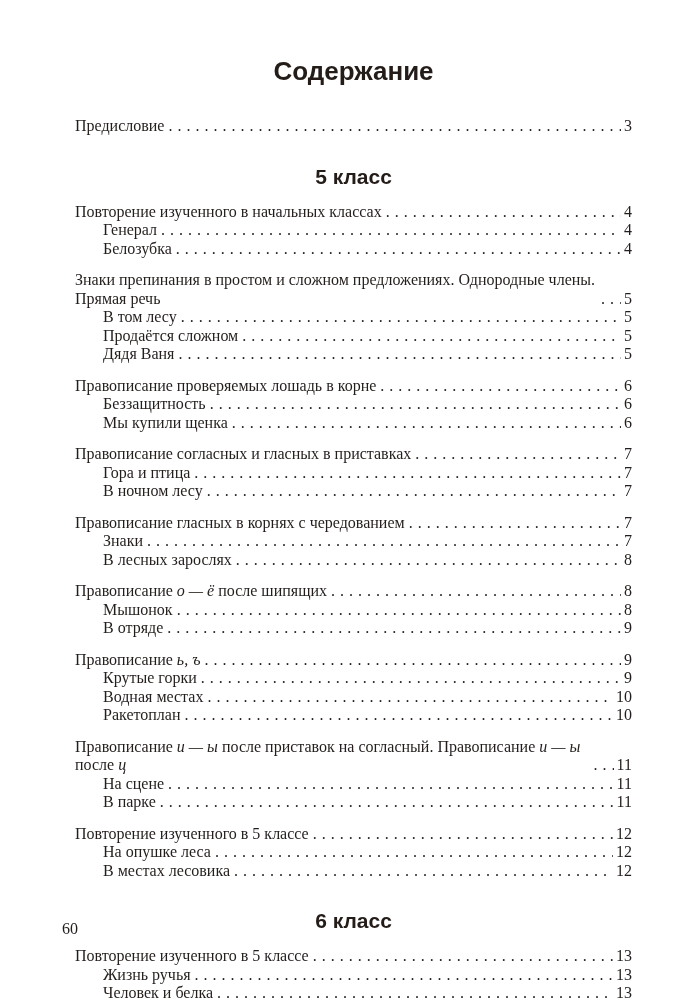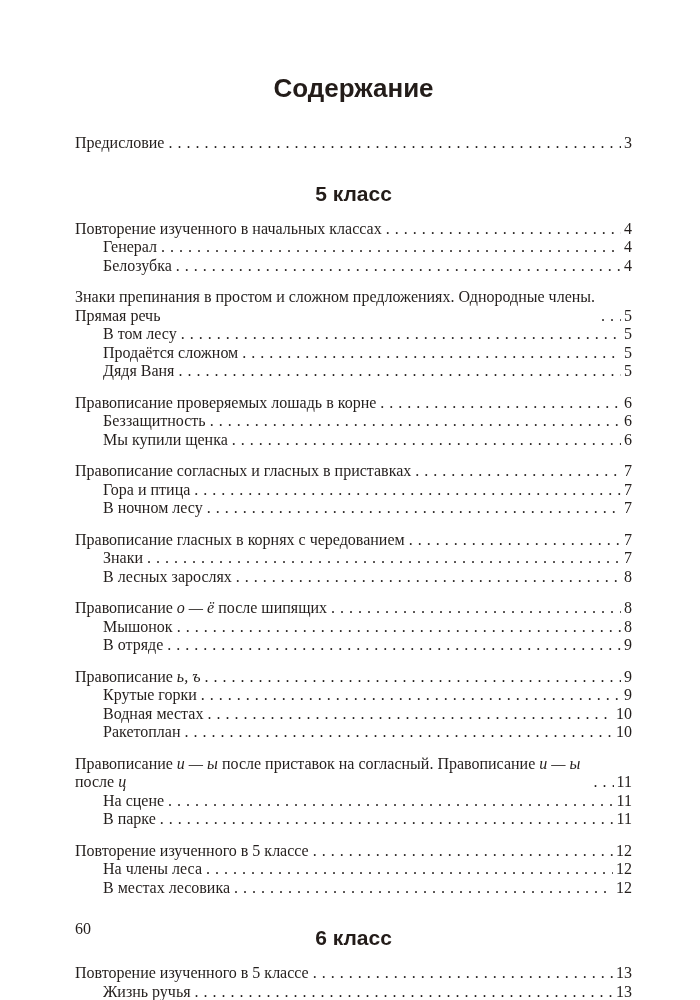--- a/index.html
+++ b/index.html
@@ -7,21 +7,21 @@
     padding: 0;
     background: #ffffff;
   }
   .page {
     position: relative;
     width: 700px;
     height: 1000px;
     background: #ffffff;
     overflow: hidden;
     box-sizing: border-box;
-    padding: 17px 68px 0 75px;
+    padding: 0 68px 0 75px;
     font-family: "Liberation Serif", "DejaVu Serif", serif;
     font-size: 16px;
     line-height: 18.5px;
     color: #231e1c;
   }
   .doc-title {
     padding-top: 56px;
     margin: 0 0 30px 0;
     text-align: center;
     font-family: "Liberation Sans", "DejaVu Sans", sans-serif;
@@ -59,21 +59,21 @@
     margin-left: 4px;
     margin-right: 3px;
     letter-spacing: 0.5px;
   }
   .toc-page {
     flex: 0 0 auto;
     align-self: flex-end;
   }
   .page-footer {
     position: absolute;
-    left: 75px;
+    left: 62px;
     bottom: 62px;
     font-size: 16px;
   }
 </style>
 </head>
 <body>
 
 <div class="page">
   <h1 class="doc-title">Содержание</h1>
 
@@ -213,21 +213,21 @@
         <span class="toc-label">В парке</span>
         <span class="toc-leader">. . . . . . . . . . . . . . . . . . . . . . . . . . . . . . . . . . . . . . . . . . . . . . . . . . . . . . . . . . . . . . . . . . . . . . . . . . . . . . . . . . . . . . . . . . . . . . . . . . . . . . . . . . . . . . . . . . . . . . . . . . . . . . . . . . . . . . . . . . . . . . . . . . . . . . . . . . . . . . . . </span>
         <span class="toc-page">11</span>
       </div>
       <div class="toc-row level0">
         <span class="toc-label">Повторение изученного в 5 классе</span>
         <span class="toc-leader">. . . . . . . . . . . . . . . . . . . . . . . . . . . . . . . . . . . . . . . . . . . . . . . . . . . . . . . . . . . . . . . . . . . . . . . . . . . . . . . . . . . . . . . . . . . . . . . . . . . . . . . . . . . . . . . . . . . . . . . . . . . . . . . . . . . . . . . . . . . . . . . . . . . . . . . . . . . . . . . . </span>
         <span class="toc-page">12</span>
       </div>
       <div class="toc-row level1">
-        <span class="toc-label">На члены леса</span>
+        <span class="toc-label">На опушке леса</span>
         <span class="toc-leader">. . . . . . . . . . . . . . . . . . . . . . . . . . . . . . . . . . . . . . . . . . . . . . . . . . . . . . . . . . . . . . . . . . . . . . . . . . . . . . . . . . . . . . . . . . . . . . . . . . . . . . . . . . . . . . . . . . . . . . . . . . . . . . . . . . . . . . . . . . . . . . . . . . . . . . . . . . . . . . . . </span>
         <span class="toc-page">12</span>
       </div>
       <div class="toc-row level1">
         <span class="toc-label">В местах лесовика</span>
         <span class="toc-leader">. . . . . . . . . . . . . . . . . . . . . . . . . . . . . . . . . . . . . . . . . . . . . . . . . . . . . . . . . . . . . . . . . . . . . . . . . . . . . . . . . . . . . . . . . . . . . . . . . . . . . . . . . . . . . . . . . . . . . . . . . . . . . . . . . . . . . . . . . . . . . . . . . . . . . . . . . . . . . . . . </span>
         <span class="toc-page">12</span>
       </div>
       <div class="section-heading">6 класс</div>
       <div class="toc-row level0">

